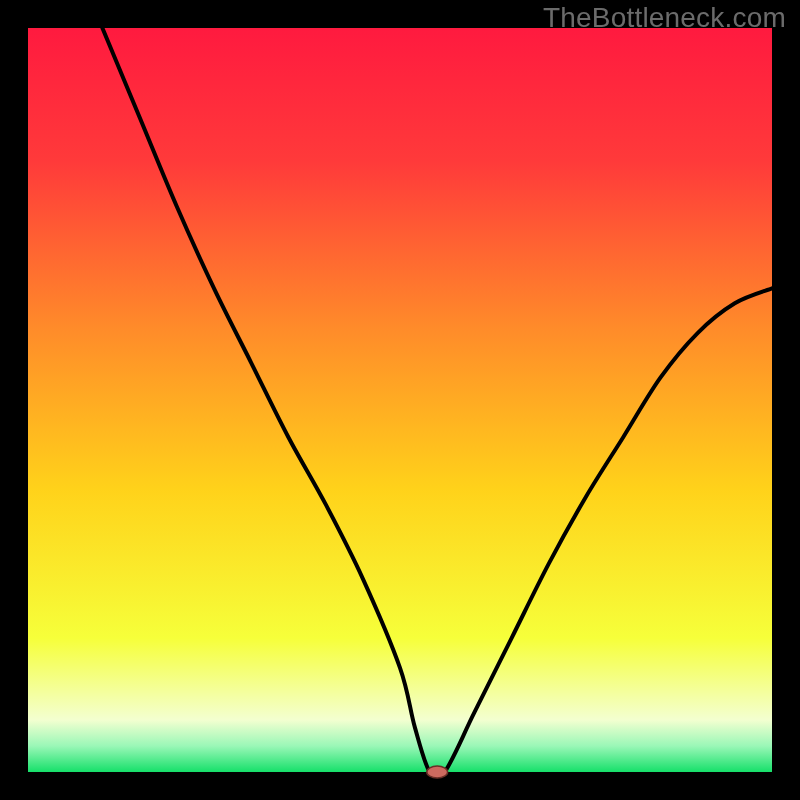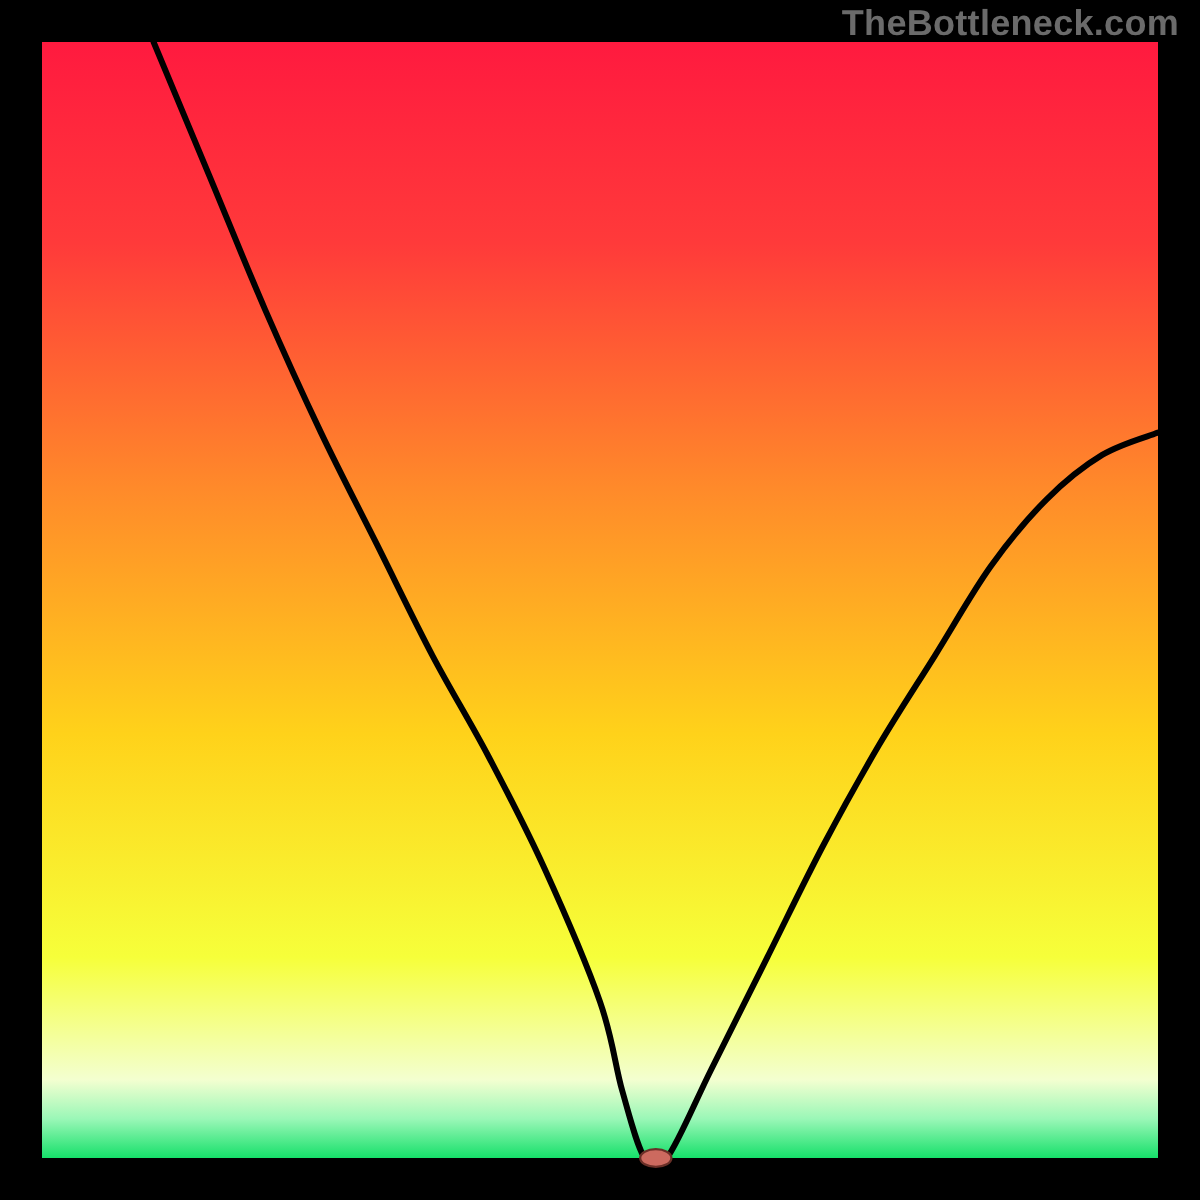--- a/index.html
+++ b/index.html
@@ -14,22 +14,22 @@
     position: relative;
     width: 800px;
     height: 800px;
     background: #000;
   }
   .attribution {
     position: absolute;
     top: 2px;
     right: 14px;
     color: #6b6b6b;
-    font-size: 24px;
-    font-weight: 700;
+    font-size: 28px;
+    font-weight: 400;
     letter-spacing: 0.2px;
   }
   svg {
     display: block;
     position: absolute;
     top: 0;
     left: 0;
   }
 </style>
 </head>

